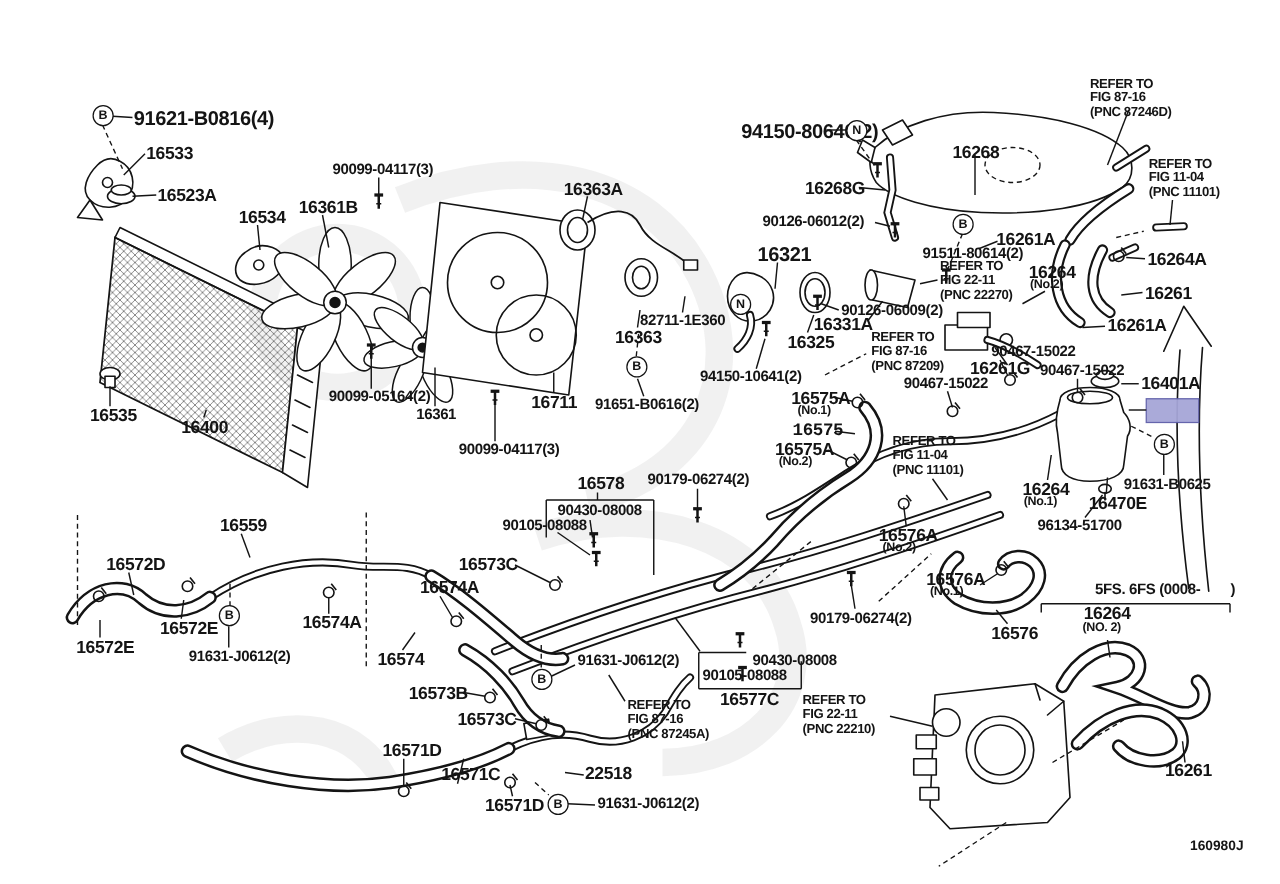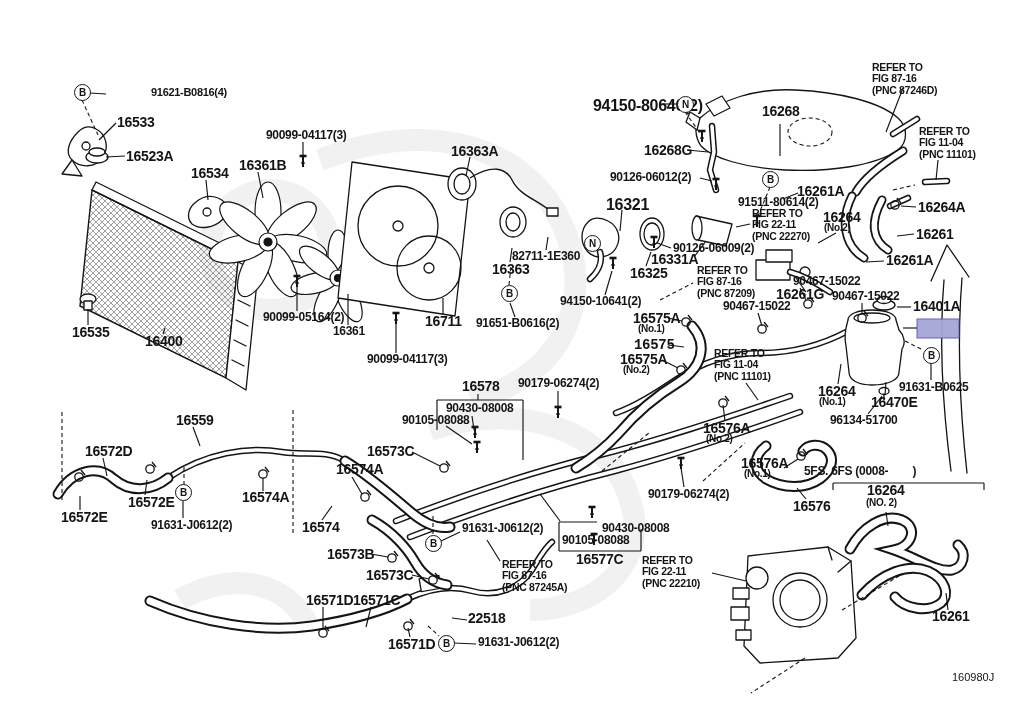--- a/index.html
+++ b/index.html
@@ -5,21 +5,21 @@
   html,body{margin:0;padding:0;background:#fff;}
   .stage{position:relative;width:1024px;height:707px;background:#fff;overflow:hidden;
          font-family:"Liberation Sans",sans-serif;}
   .stage svg{position:absolute;left:0;top:0;}
   #label-layer{position:absolute;left:0;top:0;width:1024px;height:707px;pointer-events:none;}
   .lbl{position:absolute;font-weight:700;color:#141414;white-space:pre-line;
        line-height:1.08;letter-spacing:-0.3px;}
   .refc{position:absolute;width:15px;height:15px;border:1.6px solid #141414;border-radius:50%;
         font-size:10px;font-weight:700;color:#141414;display:flex;align-items:center;
         justify-content:center;background:#fff;}
-  .footer{position:absolute;font-weight:400;color:#141414;text-align:right;}
+  .footer{position:absolute;font-weight:700;color:#141414;text-align:right;}
   
   .ln{stroke:#141414;stroke-width:1.3;fill:none;stroke-linejoin:round;stroke-linecap:round;}
   .lf{stroke:#141414;stroke-width:1.3;fill:#fff;stroke-linejoin:round;}
   .tb{stroke:#141414;stroke-width:11;fill:none;stroke-linecap:round;}
   .tw{stroke:#fff;stroke-width:7;fill:none;stroke-linecap:round;}
   .pb{stroke:#141414;stroke-width:6.5;fill:none;stroke-linecap:round;}
   .pw{stroke:#fff;stroke-width:3.5;fill:none;stroke-linecap:round;}
   .eb{stroke:#141414;stroke-width:9;fill:none;stroke-linecap:round;}
   .ew{stroke:#fff;stroke-width:5.5;fill:none;stroke-linecap:round;}
   .thin{stroke:#141414;stroke-width:1.4;fill:none;}
@@ -478,29 +478,29 @@
           <line x1="764" y1="322" x2="768" y2="327" stroke="#141414" stroke-width="1.3"></line>
         </g>
         <g>
           <circle cx="895" cy="205" r="4.2" fill="none" stroke="#141414" stroke-width="1.3"></circle>
           <line x1="897" y1="198" x2="901" y2="203" stroke="#141414" stroke-width="1.3"></line>
         </g>
       </g>
   </svg>
 
   <div id="label-layer">
-      <div class="lbl" style="left: 107px; top: 87px; font-size: 11px; margin-left: 44px;">91621-B0816(4)</div>
+      <div class="lbl" style="left: 107px; top: 87px; font-size: 16px;">91621-B0816(4)</div>
       <div class="lbl" style="left: 117px; top: 115px; font-size: 14px;">16533</div>
       <div class="lbl" style="left: 126px; top: 149px; font-size: 14px;">16523A</div>
       <div class="lbl" style="left: 191px; top: 166px; font-size: 14px;">16534</div>
       <div class="lbl" style="left: 239px; top: 158px; font-size: 14px;">16361B</div>
       <div class="lbl" style="left: 266px; top: 129px; font-size: 12px;">90099-04117(3)</div>
       <div class="lbl" style="left: 451px; top: 144px; font-size: 14px;">16363A</div>
       <div class="lbl" style="left: 546px; top: 97px; font-size: 16px; margin-left: 47px;">94150-80640(2)</div>
-      <div class="lbl" style="left: 762px; top: 104px; font-size: 14px;">16268</div>
+      <div class="lbl" style="left: 762px; top: 114px; font-size: 14px;">16268</div>
       <div class="lbl" style="left: 872px; top: 62px; font-size: 10.5px;">REFER TO
 FIG 87-16
 (PNC 87246D)</div>
       <div class="lbl" style="left: 919px; top: 126px; font-size: 10.5px;">REFER TO
 FIG 11-04
 (PNC 11101)</div>
       <div class="lbl" style="left: 644px; top: 143px; font-size: 14px;">16268G</div>
       <div class="lbl" style="left: 610px; top: 171px; font-size: 12px;">90126-06012(2)</div>
       <div class="lbl" style="left: 606px; top: 196px; font-size: 16px;">16321</div>
       <div class="lbl" style="left: 738px; top: 196px; font-size: 12px; text-align: right;">91511-80614(2)</div>
@@ -571,25 +571,25 @@
 FIG 87-16
 (PNC 87245A)</div>
       <div class="lbl" style="left: 602px; top: 522px; font-size: 12px;">90430-08008</div>
       <div class="lbl" style="left: 562px; top: 534px; font-size: 12px;">90105-08088</div>
       <div class="lbl" style="left: 576px; top: 552px; font-size: 14px;">16577C</div>
       <div class="lbl" style="left: 648px; top: 488px; font-size: 12px;">90179-06274(2)</div>
       <div class="lbl" style="left: 642px; top: 555px; font-size: 10.5px;">REFER TO
 FIG 22-11
 (PNC 22210)</div>
       <div class="lbl" style="left: 793px; top: 499px; font-size: 14px;">16576</div>
-      <div class="lbl" style="left: 804px; top: 465px; font-size: 12px; text-align: right;">5FS. 6FS (0008-&nbsp;&nbsp;&nbsp;&nbsp;&nbsp;&nbsp;&nbsp;&nbsp;)</div>
+      <div class="lbl" style="left: 876px; top: 465px; font-size: 12px; text-align: right;">5FS. 6FS (0008-&nbsp;&nbsp;&nbsp;&nbsp;&nbsp;&nbsp;&nbsp;&nbsp;)</div>
       <div class="lbl" style="left: 867px; top: 483px; font-size: 14px;">16264</div>
       <div class="lbl" style="left: 866px; top: 498px; font-size: 10px;">(NO. 2)</div>
       <div class="lbl" style="left: 306px; top: 593px; font-size: 14px;">16571D</div>
-      <div class="lbl" style="left: 353px; top: 593px; font-size: 14px;">16571C</div>
+      <div class="lbl" style="left: 353px; top: 612px; font-size: 14px;">16571C</div>
       <div class="lbl" style="left: 468px; top: 611px; font-size: 14px;">22518</div>
       <div class="lbl" style="left: 388px; top: 637px; font-size: 14px;">16571D</div>
       <div class="lbl" style="left: 478px; top: 636px; font-size: 12px;">91631-J0612(2)</div>
       <div class="lbl" style="left: 932px; top: 609px; font-size: 14px;">16261</div>
       <div class="refc" style="left: 74px; top: 84px;">B</div>
       <div class="refc" style="left: 677px; top: 96px;">N</div>
       <div class="refc" style="left: 762px; top: 171px;">B</div>
       <div class="refc" style="left: 584px; top: 235px;">N</div>
       <div class="refc" style="left: 501px; top: 285px;">B</div>
       <div class="refc" style="left: 923px; top: 347px;">B</div>

